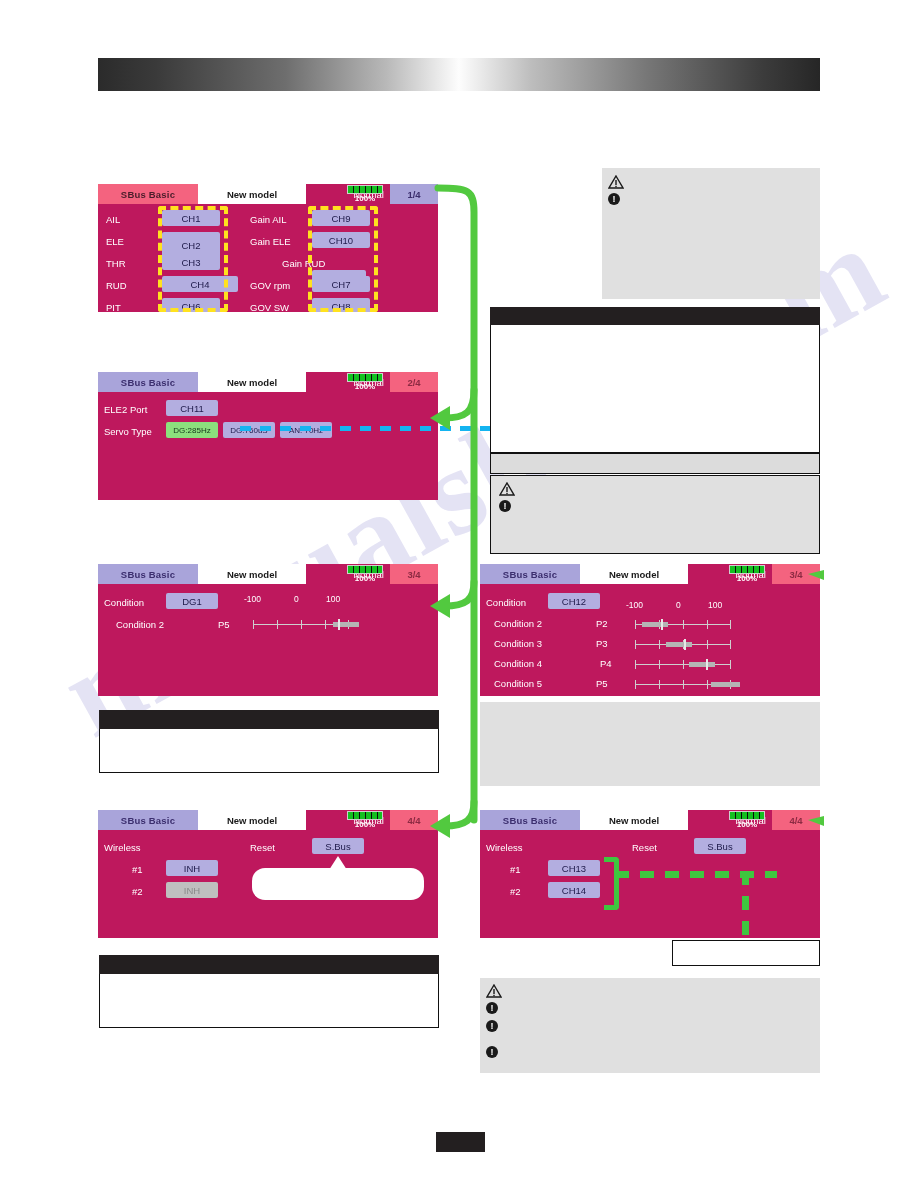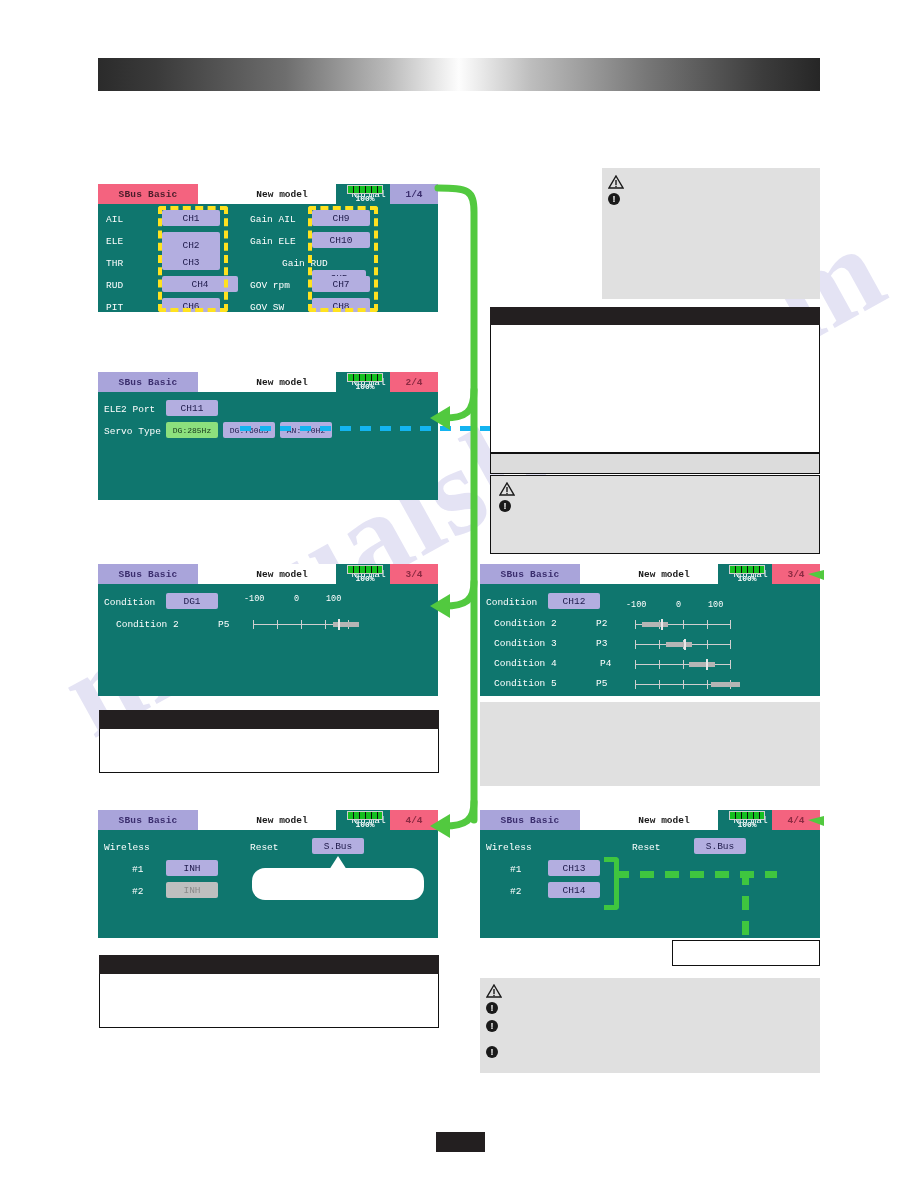--- a/index.html
+++ b/index.html
@@ -24,33 +24,33 @@
     left:95px;top:430px;width:760px;height:430px;
     color:rgba(120,115,200,.20);
     font-size:124px;font-weight:bold;
     font-family:"Liberation Serif","DejaVu Serif",serif;
     transform:rotate(-29deg);
     white-space:nowrap;letter-spacing:2px;
     pointer-events:none;user-select:none;
   }
 
   
-  .screen{background:#0f766e;color:#ffffff;overflow:hidden;font-family:Liberation Mono, monospace;}
+  .screen{background:#be185d;color:#ffffff;overflow:hidden;}
   .scr-top{position:relative;height:20px;width:100%;}
   .scr-title{
     position:absolute;left:0;top:0;height:20px;width:100px;
     display:flex;align-items:center;justify-content:center;
     font-size:9.5px;letter-spacing:.2px;color:#3b2e6e;font-weight:bold;
   }
   .scr-title.pink{background:#f4637f;color:#4a1d2a;}
   .scr-title.purple{background:#a9a4da;color:#3b2e6e;}
   .scr-model{
     position:absolute;left:100px;top:0;height:20px;width:108px;
     background:#ffffff;color:#1a1a1a;font-size:9.5px;font-weight:bold;
-    display:flex;align-items:center;justify-content:center;padding-left:30px;
+    display:flex;align-items:center;justify-content:center;
   }
   .scr-cond{
     position:absolute;left:208px;top:0;height:20px;width:125px;
     font-size:9.5px;color:#ffffff;
     display:flex;align-items:center;justify-content:center;
   }
   .scr-batt{position:absolute;right:50px;top:1px;width:46px;text-align:center;}
   .batt-bars{
     width:36px;height:9px;margin:0 auto;
     background:#14c020;border:1px solid #cfcfcf;box-sizing:border-box;

